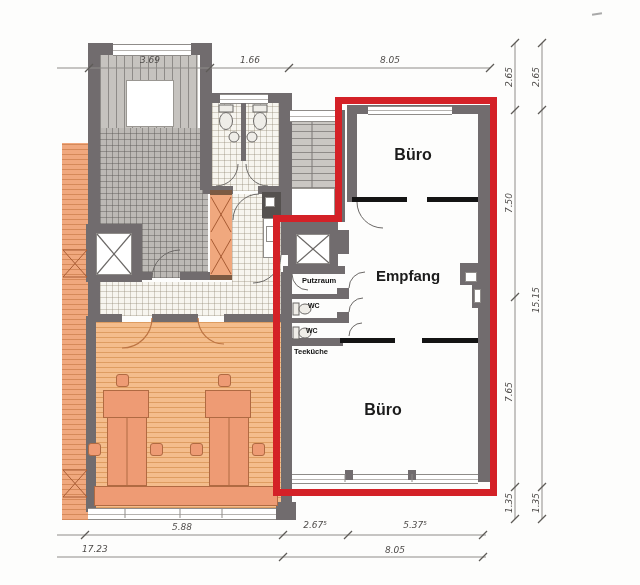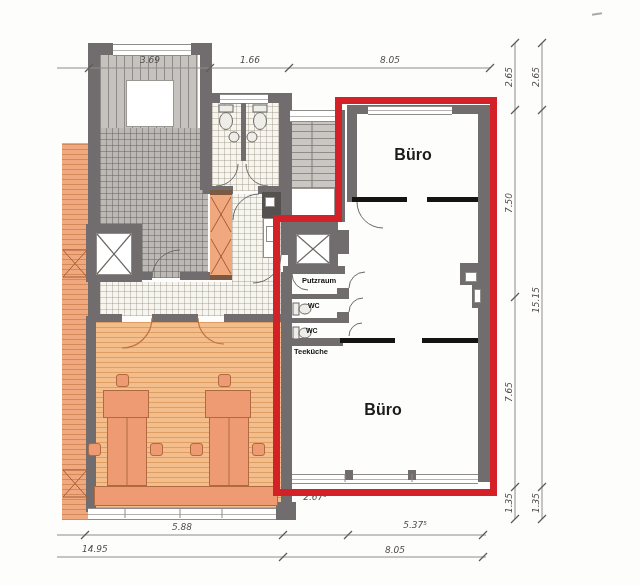--- a/index.html
+++ b/index.html
@@ -245,38 +245,39 @@
   </svg>
 
   <div class="a red" style="left:335px;top:97px;width:162px;height:7px;"></div>
   <div class="a red" style="left:490px;top:97px;width:7px;height:399px;"></div>
   <div class="a red" style="left:273px;top:489px;width:224px;height:7px;"></div>
   <div class="a red" style="left:335px;top:97px;width:7px;height:125px;"></div>
   <div class="a red" style="left:273px;top:215px;width:69px;height:7px;"></div>
   <div class="a red" style="left:273px;top:215px;width:7px;height:281px;"></div>
 
   <div class="rlabel" style="left:383px;top:146px;width:60px;font-size:16px;">Büro</div>
+  <div class="rlabel" style="left:363px;top:267px;width:90px;font-size:15px;">Empfang</div>
   <div class="rlabel" style="left:353px;top:401px;width:60px;font-size:16px;">Büro</div>
   <div class="slabel" style="left:302px;top:276px;font-size:7.5px;">Putzraum</div>
   <div class="slabel" style="left:308px;top:302px;font-size:7px;">WC</div>
   <div class="slabel" style="left:306px;top:327px;font-size:7px;">WC</div>
   <div class="slabel" style="left:294px;top:347px;font-size:7.5px;">Teeküche</div>
 
   <div class="dlab" style="left:128px;top:55px;width:44px;">3.69</div>
   <div class="dlab" style="left:228px;top:55px;width:44px;">1.66</div>
   <div class="dlab" style="left:368px;top:55px;width:44px;">8.05</div>
 
   <div class="vlab" style="left:504px;top:97px;">2.65</div>
   <div class="vlab" style="left:504px;top:223px;">7.50</div>
   <div class="vlab" style="left:504px;top:412px;">7.65</div>
   <div class="vlab" style="left:504px;top:523px;">1.35</div>
   <div class="vlab" style="left:531px;top:97px;">2.65</div>
   <div class="vlab" style="left:531px;top:320px;">15.15</div>
   <div class="vlab" style="left:531px;top:523px;">1.35</div>
 
   <div class="dlab" style="left:160px;top:522px;width:44px;">5.88</div>
-  <div class="dlab" style="left:293px;top:492px;width:44px;">2.67⁵</div>
+  <div class="dlab" style="left:293px;top:520px;width:44px;">2.67⁵</div>
   <div class="dlab" style="left:393px;top:520px;width:44px;">5.37⁵</div>
-  <div class="dlab" style="left:82px;top:544px;width:44px;text-align:left;">14.95</div>
+  <div class="dlab" style="left:82px;top:544px;width:44px;text-align:left;">17.23</div>
   <div class="dlab" style="left:373px;top:545px;width:44px;">8.05</div>
 
   <div class="a" style="left:592px;top:13px;width:10px;height:2px;background:#a9a9a9;transform:rotate(-8deg);"></div>
 </div>
 
 </body></html>

